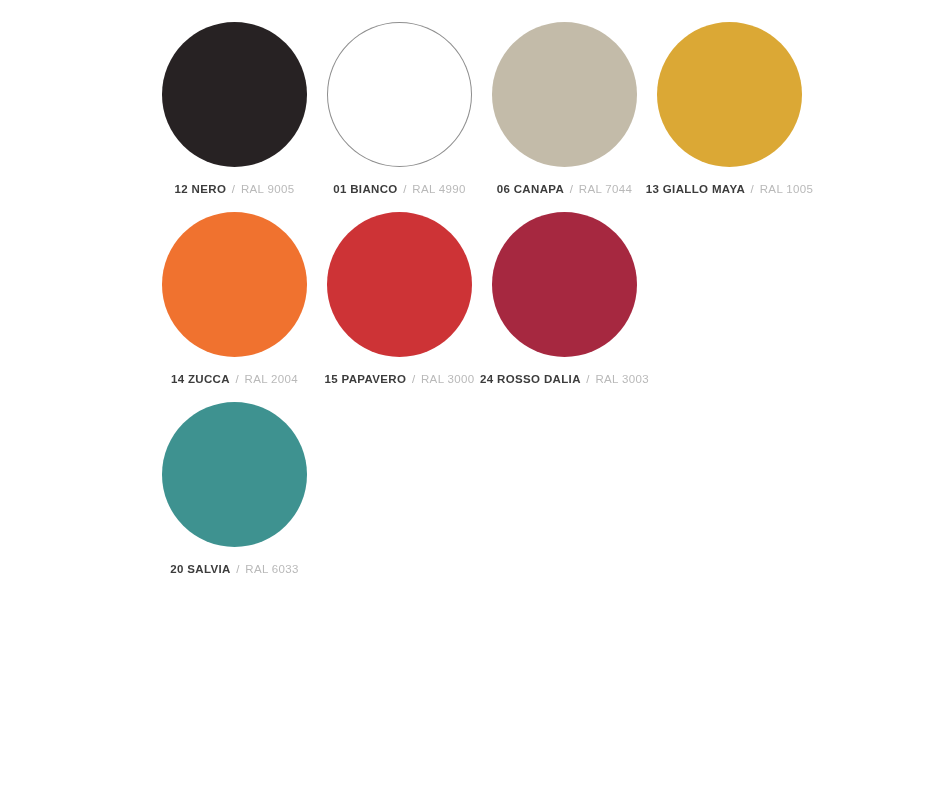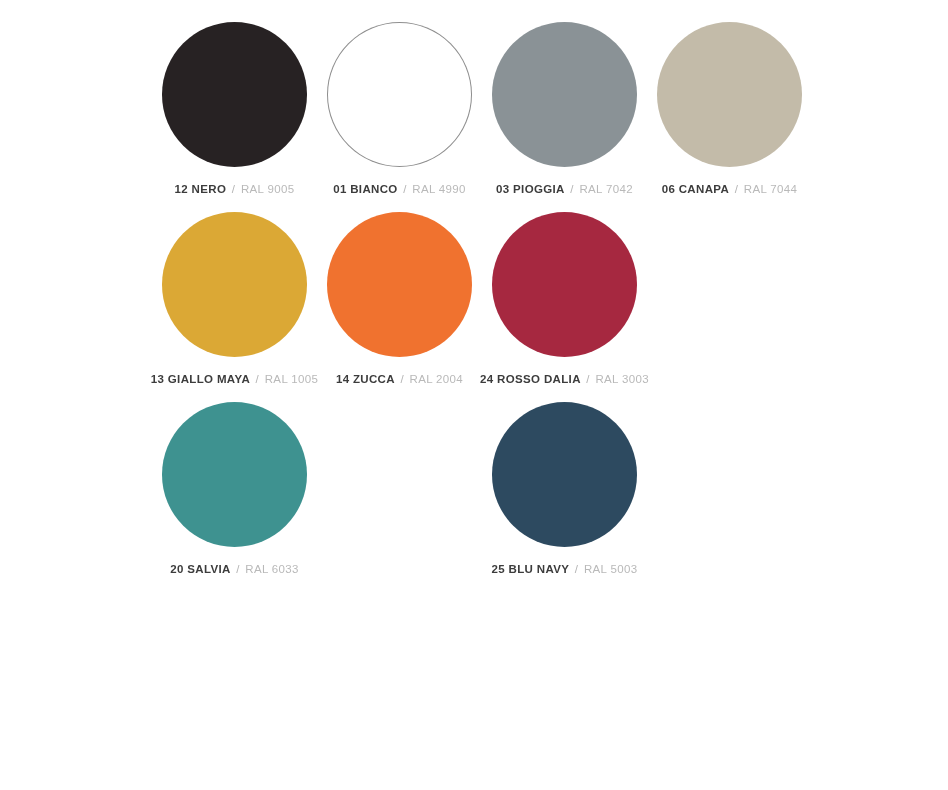--- a/index.html
+++ b/index.html
@@ -88,44 +88,40 @@
   <div class="palette-grid">
       <div class="swatch-cell">
         <div class="swatch-disc" style="background: rgb(39, 34, 35);"></div>
         <div class="swatch-label"><span class="swatch-name">12 NERO</span> <span class="swatch-sep">/</span> <span class="swatch-ral">RAL 9005</span></div>
       </div>
       <div class="swatch-cell">
         <div class="swatch-disc outlined" style="background: rgb(255, 255, 255);"></div>
         <div class="swatch-label"><span class="swatch-name">01 BIANCO</span> <span class="swatch-sep">/</span> <span class="swatch-ral">RAL 4990</span></div>
       </div>
       <div class="swatch-cell">
-        <div class="swatch-disc" style="background: rgb(138, 146, 150);"></div>
-        <div class="swatch-label"><span class="swatch-name">03 PIOGGIA</span> <span class="swatch-sep">/</span> <span class="swatch-ral">RAL 7042</span></div>
-      </div>
-      <div class="swatch-cell">
         <div class="swatch-disc" style="background: rgb(195, 187, 169);"></div>
         <div class="swatch-label"><span class="swatch-name">06 CANAPA</span> <span class="swatch-sep">/</span> <span class="swatch-ral">RAL 7044</span></div>
       </div>
       <div class="swatch-cell">
         <div class="swatch-disc" style="background: rgb(219, 168, 53);"></div>
         <div class="swatch-label"><span class="swatch-name">13 GIALLO MAYA</span> <span class="swatch-sep">/</span> <span class="swatch-ral">RAL 1005</span></div>
       </div>
       <div class="swatch-cell">
         <div class="swatch-disc" style="background: rgb(240, 114, 47);"></div>
         <div class="swatch-label"><span class="swatch-name">14 ZUCCA</span> <span class="swatch-sep">/</span> <span class="swatch-ral">RAL 2004</span></div>
       </div>
       <div class="swatch-cell">
+        <div class="swatch-disc" style="background: rgb(205, 51, 54);"></div>
+        <div class="swatch-label"><span class="swatch-name">15 PAPAVERO</span> <span class="swatch-sep">/</span> <span class="swatch-ral">RAL 3000</span></div>
+      </div>
+      <div class="swatch-cell">
         <div class="swatch-disc" style="background: rgb(166, 40, 64);"></div>
         <div class="swatch-label"><span class="swatch-name">24 ROSSO DALIA</span> <span class="swatch-sep">/</span> <span class="swatch-ral">RAL 3003</span></div>
       </div>
       <div class="swatch-cell is-empty"></div>
       <div class="swatch-cell">
         <div class="swatch-disc" style="background: rgb(62, 146, 144);"></div>
         <div class="swatch-label"><span class="swatch-name">20 SALVIA</span> <span class="swatch-sep">/</span> <span class="swatch-ral">RAL 6033</span></div>
       </div>
       <div class="swatch-cell is-empty"></div>
-      <div class="swatch-cell">
-        <div class="swatch-disc" style="background: rgb(45, 74, 96);"></div>
-        <div class="swatch-label"><span class="swatch-name">25 BLU NAVY</span> <span class="swatch-sep">/</span> <span class="swatch-ral">RAL 5003</span></div>
-      </div>
       <div class="swatch-cell is-empty"></div>
     </div>
 </div>
 
 </body></html>

